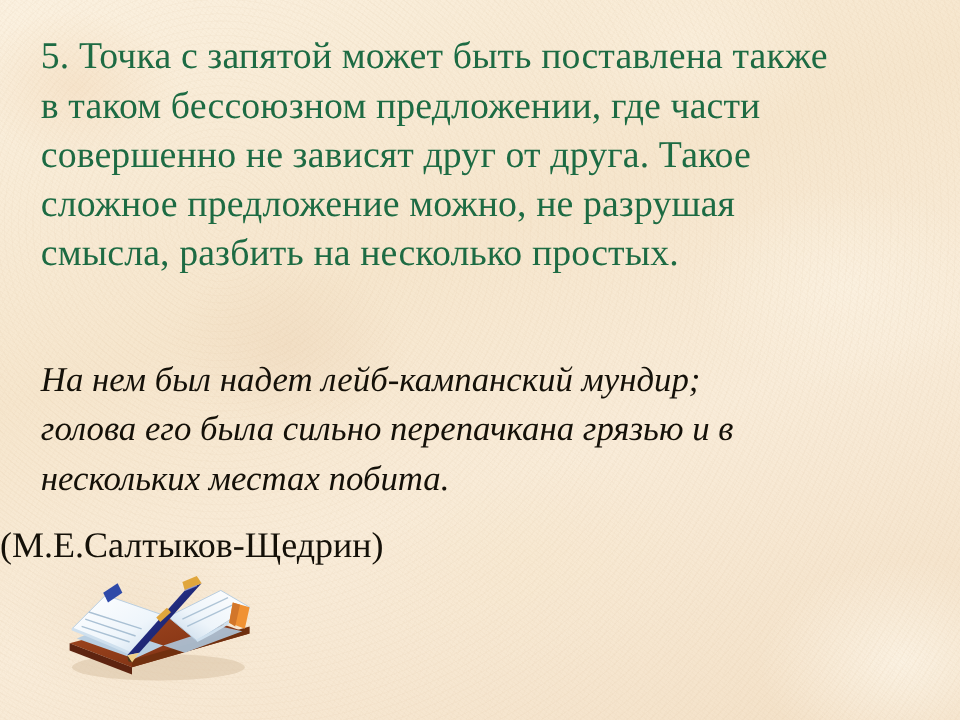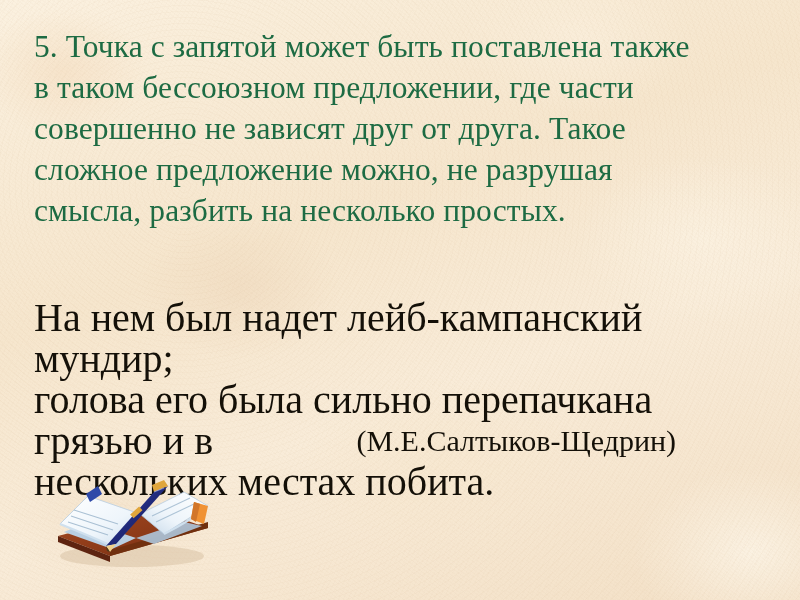--- a/index.html
+++ b/index.html
@@ -58,32 +58,32 @@
     white-space: pre-line;
   }
 
   
   #quote-block {
     position: absolute;
     left: 34px;
     top: 297px;
     width: 700px;
     color: #141008;
-    font-size: 40px;
+    font-style: italic;
+    font-size: 29px;
     line-height: 41px;
     white-space: pre-line;
   }
 
   
   #attribution {
     position: absolute;
     left: 0;
-    top: 422px;
+    top: 436px;
     width: 676px;
-    text-align: right;
     color: #141008;
     font-size: 30px;
     line-height: 38px;
   }
 
   
   #book-illustration {
     position: absolute;
     left: 44px;
     top: 452px;

